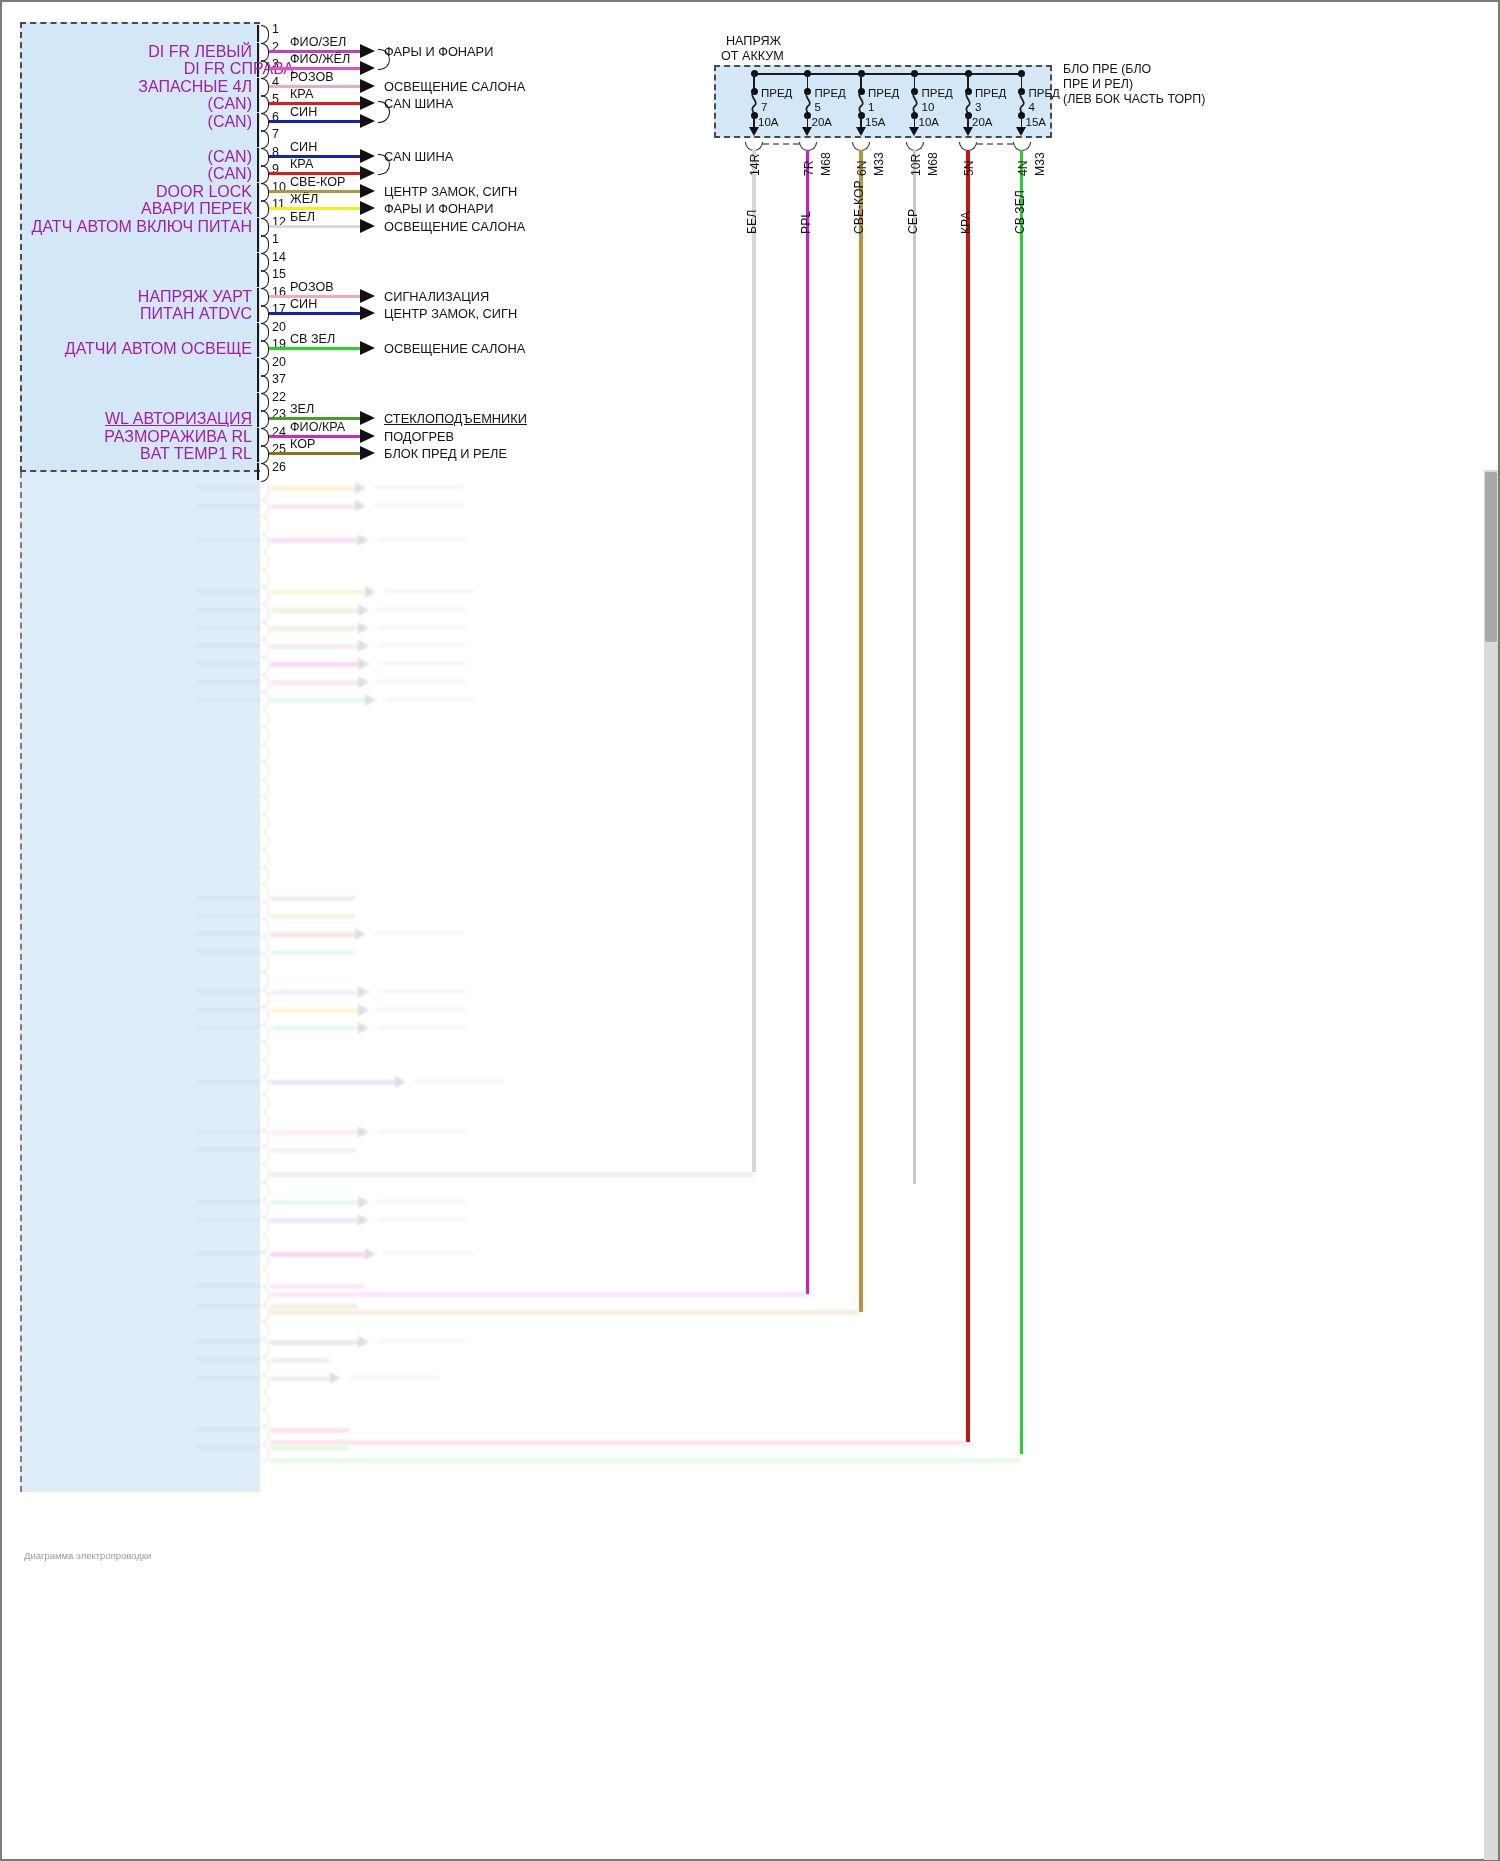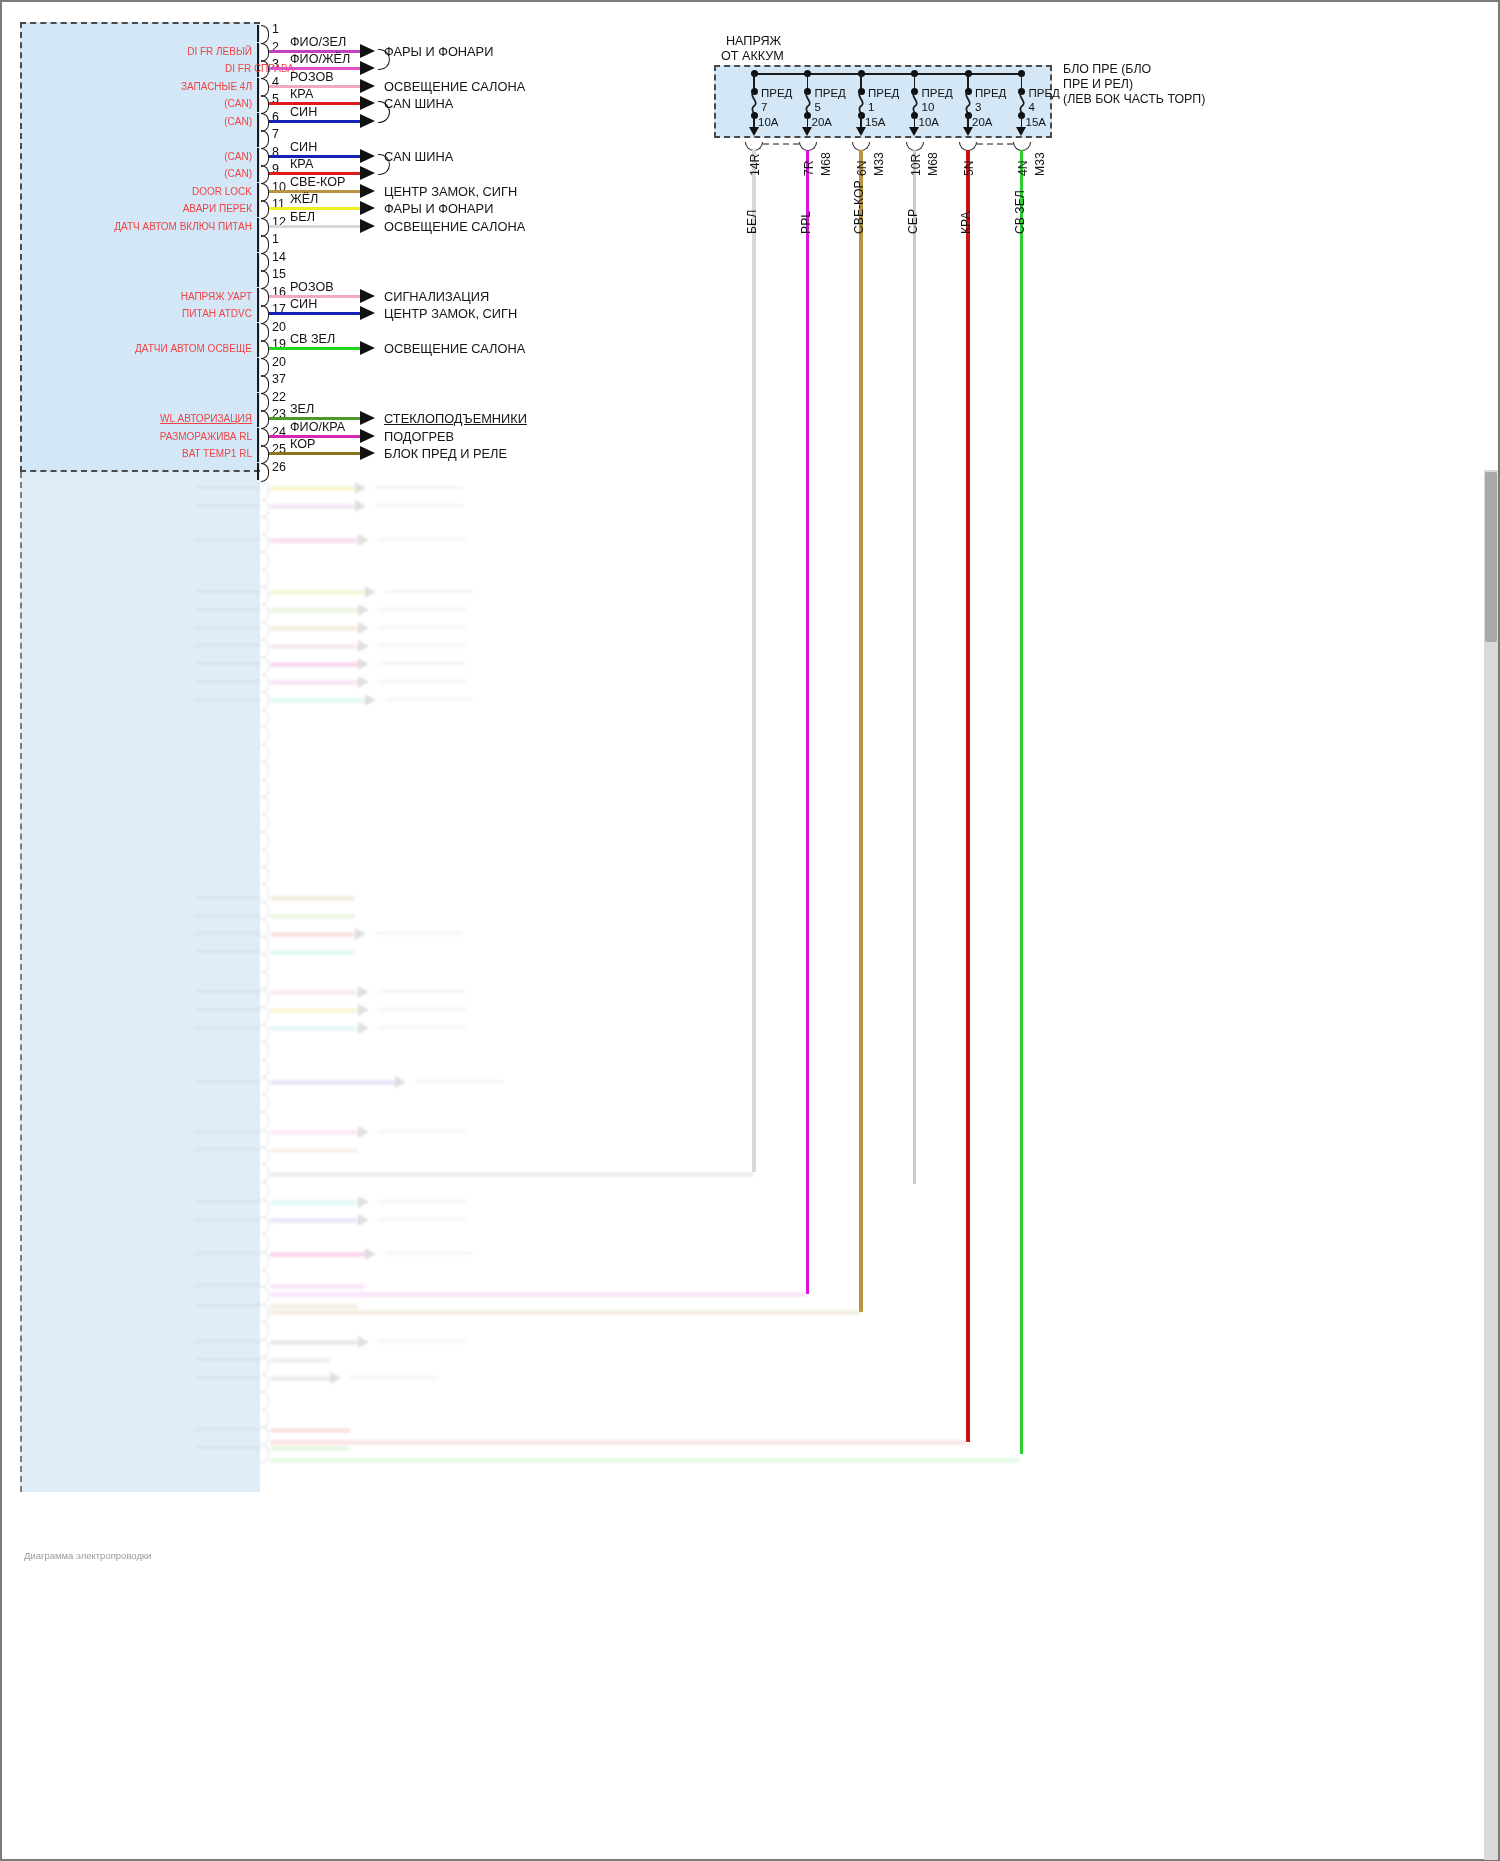--- a/index.html
+++ b/index.html
@@ -45,21 +45,21 @@
     position:absolute; left:-3px; top:1px; width:1.6px; height:17px;
     background:#1a1a1a;
   }
   .pin-num {
     position:absolute;
     font-size:12.5px; color:#111; font-family:"Liberation Sans", sans-serif;
     line-height:13px;
   }
   .pin-label {
     position:absolute;
-    font-size:10px; color:#ef4444; text-align:right;
+    font-size:16px; color:#a21caf; text-align:right;
     white-space:nowrap; line-height:14px;
   }
   
   .wire {
     position:absolute; height:3.2px;
   }
   .wire-name {
     position:absolute; font-size:12.6px; color:#141414;
     white-space:nowrap; line-height:13px;
   }

